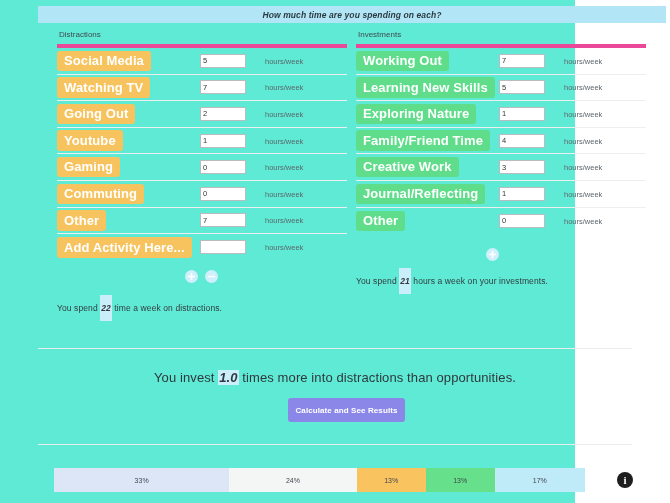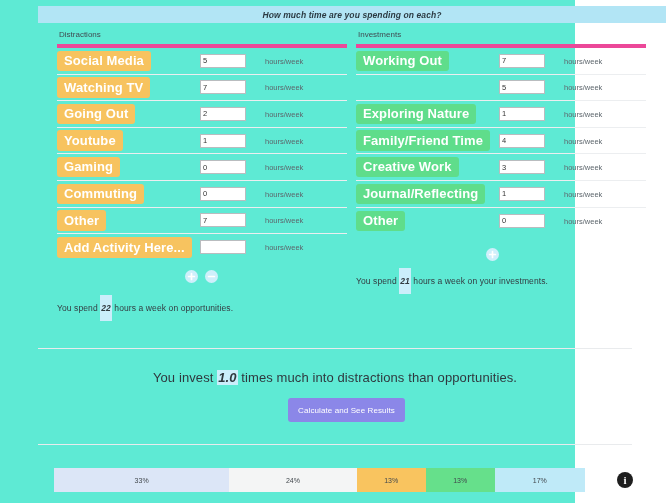--- a/index.html
+++ b/index.html
@@ -109,21 +109,21 @@
   }
   .ratio-line .hl {
     background: #cbeefb; font-weight: 700; font-style: italic;
     padding: 0 1px;
   }
   .calc-btn {
     position: absolute; left: 288px; top: 398px;
     width: 117px; height: 24px;
     background: #8b87e8;
     border: none; border-radius: 3px;
-    color: #fff; font-size: 8px; font-weight: 400;
+    color: #fff; font-size: 8px; font-weight: 700;
     font-family: "Liberation Sans", sans-serif;
     cursor: pointer; letter-spacing: .1px;
   }
 
   
   .segbar {
     position: absolute; left: 54px; top: 468px;
     width: 531px; height: 24px;
     display: flex;
   }
@@ -209,33 +209,34 @@
             </svg>
         </span>
         <span class="circle-btn" style="left:148px;">
           <svg width="9" height="9" viewBox="0 0 9 9">
               <path d="M1.6 4.5h5.8" stroke="#ffffff" stroke-width="1.7" stroke-linecap="round"></path>
             </svg>
         </span>
       </div>
 
       <div style="height:8px"></div>
-      <div class="summary"><span>You spend </span><span class="hl">22</span><span> hours a week on opportunities.</span></div>
+      <div class="summary"><span>You spend </span><span class="hl">22</span><span> time a week on distractions.</span></div>
     </div>
 
     <div class="col col-right">
       <div class="col-title">Investments</div>
 
       <div class="row">
         <span class="tag tag-green">Working Out</span>
         <input class="num-input" type="text" value="7" style="">
         <span class="unit">hours/week</span>
       </div>
 
       <div class="row">
+        <span class="tag tag-green">Learning New Skills</span>
         <input class="num-input" type="text" value="5" style="">
         <span class="unit">hours/week</span>
       </div>
 
       <div class="row">
         <span class="tag tag-green">Exploring Nature</span>
         <input class="num-input" type="text" value="1" style="">
         <span class="unit">hours/week</span>
       </div>
 
@@ -271,21 +272,21 @@
         </span>
       </div>
 
       <div class="summary"><span>You spend </span><span class="hl">21</span><span> hours a week on your investments.</span></div>
     </div>
   </div>
 
   <div class="divider" style="top:348px;"></div>
   <div class="divider" style="top:444px;"></div>
 
-  <div class="ratio-line"><span>You invest </span><span class="hl">1.0</span><span> times much into distractions than opportunities.</span></div>
+  <div class="ratio-line"><span>You invest </span><span class="hl">1.0</span><span> times more into distractions than opportunities.</span></div>
 
   <button class="calc-btn">Calculate and See Results</button>
 
   <div class="segbar">
     <div class="seg" id="seg0" style="flex: 0 0 33%; background: rgb(220, 230, 247);">33%</div>
     <div class="seg" id="seg1" style="flex: 0 0 24%; background: rgb(244, 245, 245);">24%</div>
     <div class="seg" id="seg2" style="flex: 0 0 13%; background: rgb(249, 196, 95);">13%</div>
     <div class="seg" id="seg3" style="flex: 0 0 13%; background: rgb(102, 224, 139);">13%</div>
     <div class="seg" id="seg4" style="flex: 0 0 17%; background: rgb(191, 234, 248);">17%</div>
   </div>

